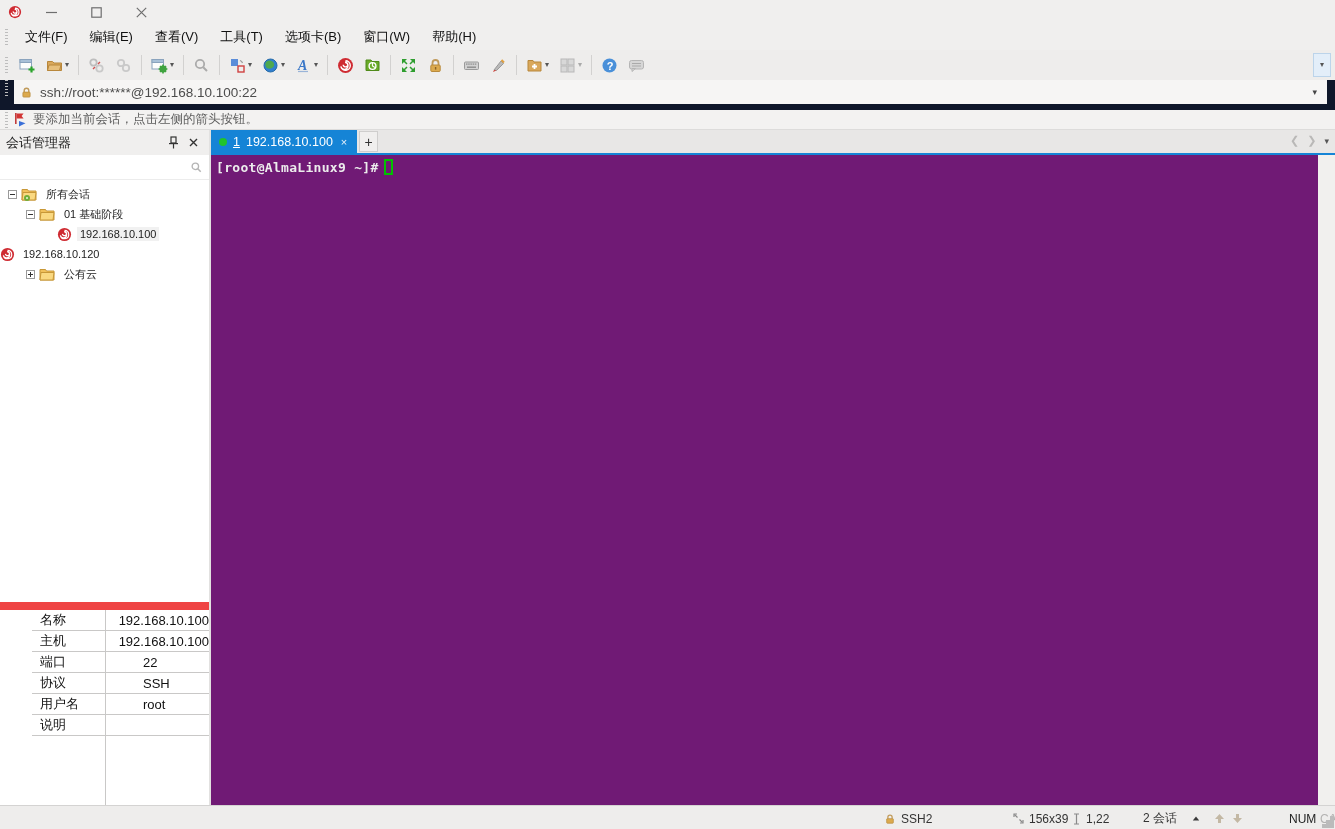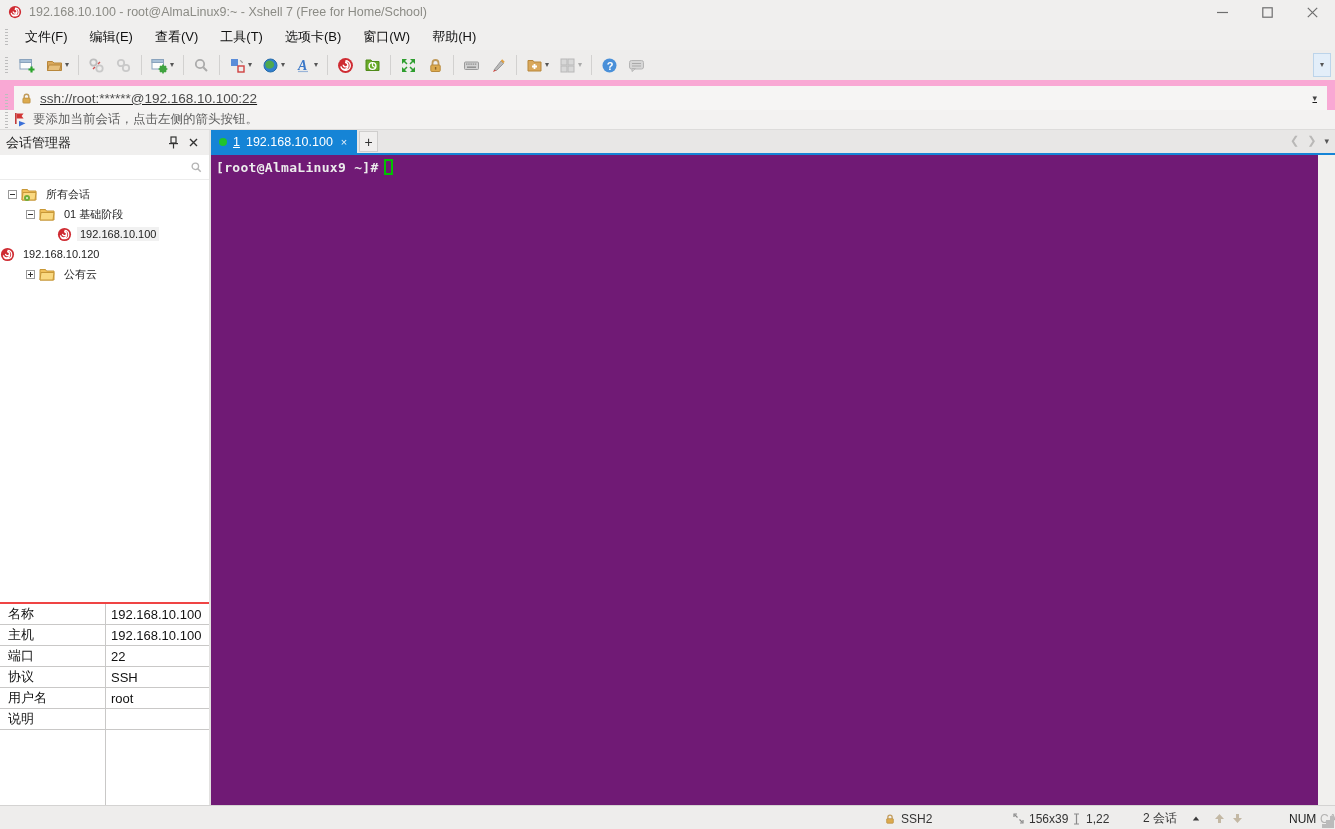--- a/index.html
+++ b/index.html
@@ -24,21 +24,21 @@
     background-image:repeating-linear-gradient(to bottom,#bdbdbd 0 1px,transparent 1px 3px); }
   .menu-item { padding:4px 11px; font-size:13px; color:#111; }
 
   .toolbar { height:30px; display:flex; align-items:center; background:#eeedec; position:relative; }
   .tb-btn { height:26px; padding:0 4px; display:flex; align-items:center; gap:2px; margin:0 1px; }
   .tb-sep { width:1px; height:20px; background:#d2d1d0; margin:0 4px; }
   .dd-arrow { font-size:8px; color:#555; line-height:1; }
   .tb-overflow { position:absolute; right:4px; top:3px; width:18px; height:24px; background:#e3eef9;
     border:1px solid #bcd4ea; display:flex; align-items:center; justify-content:center; }
 
-  .addressbar { height:30px; display:flex; align-items:flex-end; background:#f9a8d4;text-decoration:underline; }
+  .addressbar { height:30px; display:flex; align-items:flex-start; background:#0f172a; }
   .address-input { flex:1; height:24px; margin-right:8px; background:#f6f5f4; display:flex; align-items:center; padding:0 6px; }
   .address-text { flex:1; color:#4c4c4c; font-size:13.5px; margin-left:7px; }
   .address-dd { font-size:9px; color:#444; padding:0 4px; }
 
   .infobar { height:20px; display:flex; align-items:center; background:#f3f2f1; border-bottom:1px solid #dddcdb; }
   .info-text { color:#5e5e5e; font-size:12.5px; margin-left:6px;text-align:center; }
 
   
   .main { display:flex; height:675px; }
 
@@ -52,21 +52,21 @@
   .tree { flex:1; background:#fff; padding-top:4px; overflow:hidden; }
   .tree-row { height:20px; display:flex; align-items:center; white-space:nowrap; }
   .tree-row.selected .tree-label { background:#f1f1f1; }
   .toggle { width:9px; height:9px; border:1px solid #9a9a9a; background:#fff; position:relative; flex:none; margin-right:4px; }
   .toggle::before { content:""; position:absolute; left:1px; right:1px; top:3px; height:1px; background:#333; }
   .toggle.plus::after { content:""; position:absolute; top:1px; bottom:1px; left:3px; width:1px; background:#333; }
   .tree-icon { margin-right:5px; flex:none; }
   .tree-label { font-size:11px; padding:1px 3px; }
 
   
-  .props { height:203px; background:#fff; border-top:2px solid #ef4444; position:relative; }
+  .props { height:203px; background:#fff; border-top:8px solid #ef4444; position:relative;padding-left:32px; }
   .props-vline { position:absolute; left:105px; top:0; bottom:0; width:1px; background:#c9c8c7; }
   .prop-row { height:21px; display:flex; border-bottom:1px solid #c9c8c7; align-items:center; }
   .prop-label { width:105px; padding-left:8px; font-size:13px; color:#111; }
   .prop-value { flex:1; padding-left:6px; font-size:13px; color:#111; }
 
   
   .content { flex:1; display:flex; flex-direction:column; }
   .tabbar { height:25px; background:#e8e7e6; display:flex; align-items:flex-start; border-bottom:2px solid #1584d6; position:relative; }
   .tab-active { height:23px; width:146px; background:#1584d6; color:#fff; display:flex; align-items:center; padding:0 8px; gap:6px; }
   .tab-dot { width:8px; height:8px; border-radius:50%; background:#21c32b; flex:none; }
@@ -95,21 +95,20 @@
 </head>
 <body>
 
 <div class="titlebar">
   <span class="app-logo">
     <svg width="14" height="14" viewBox="0 0 16 16">
         <circle cx="8" cy="8" r="7" fill="#cf2b32"></circle>
         <path d="M8 3.5a4.5 4.5 0 1 1-4.4 5.4 3.4 3.4 0 1 0 4.1-4 2.2 2.2 0 1 1-1.9 2.4" fill="none" stroke="#fff" stroke-width="1.3"></path>
       </svg>
   </span>
-  <span class="title-text">192.168.10.100 - root@AlmaLinux9:~ - Xshell 7 (Free for Home/School)</span>
   <div class="win-controls">
     <div class="win-btn">
       <svg width="11" height="11" viewBox="0 0 11 11">
           <line x1="0" y1="5.5" x2="11" y2="5.5" stroke="#6e6e6e" stroke-width="1.2"></line>
         </svg>
     </div>
     <div class="win-btn">
       <svg width="11" height="11" viewBox="0 0 11 11">
           <rect x="0.8" y="0.8" width="9.4" height="9.4" fill="none" stroke="#6e6e6e" stroke-width="1.2"></rect>
         </svg>

